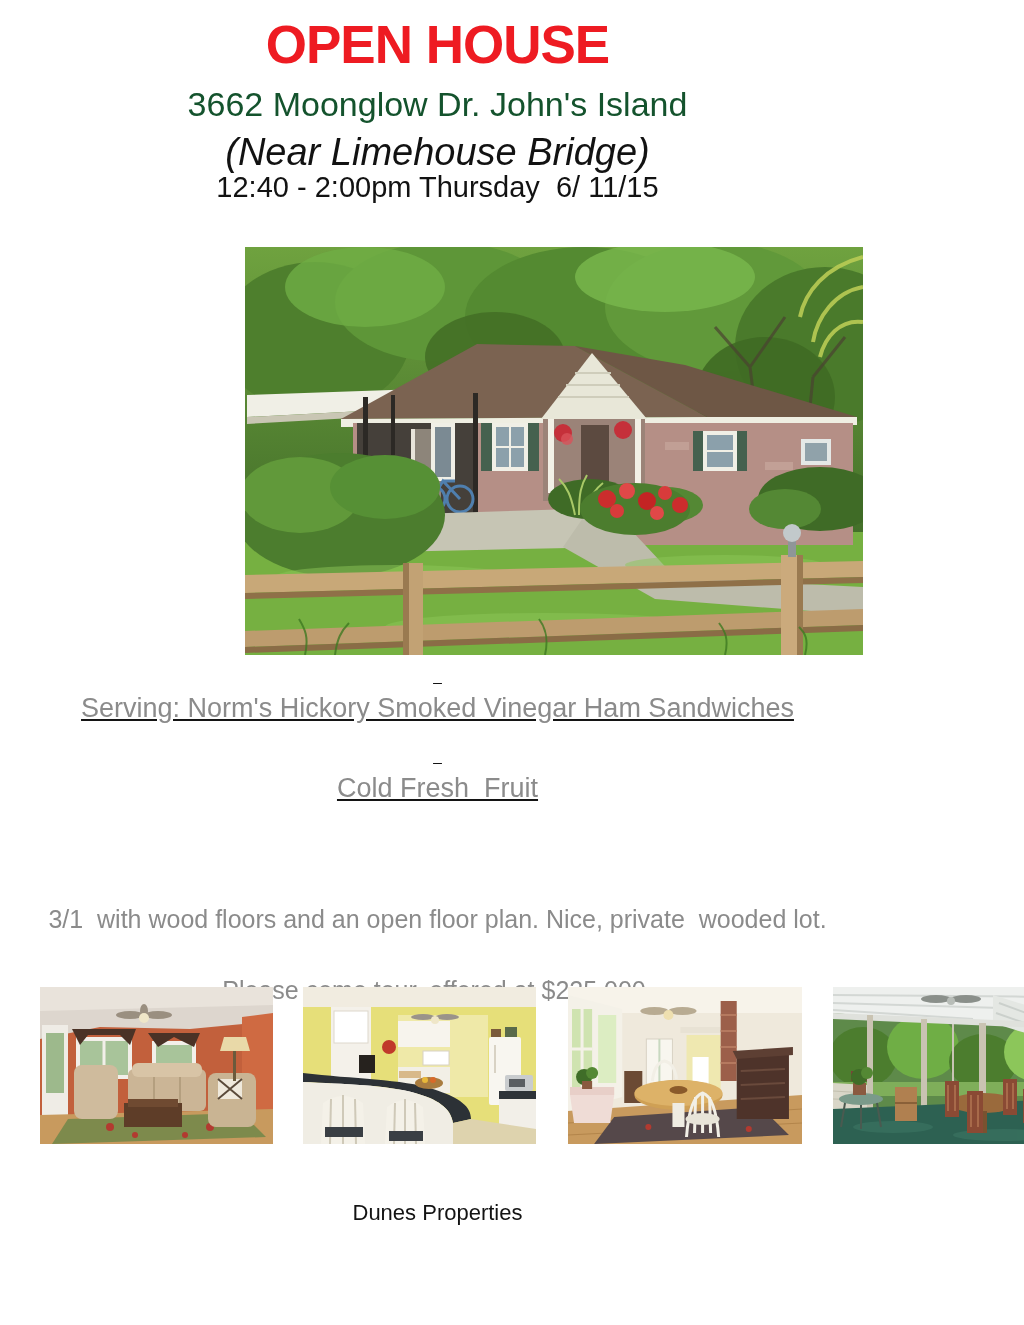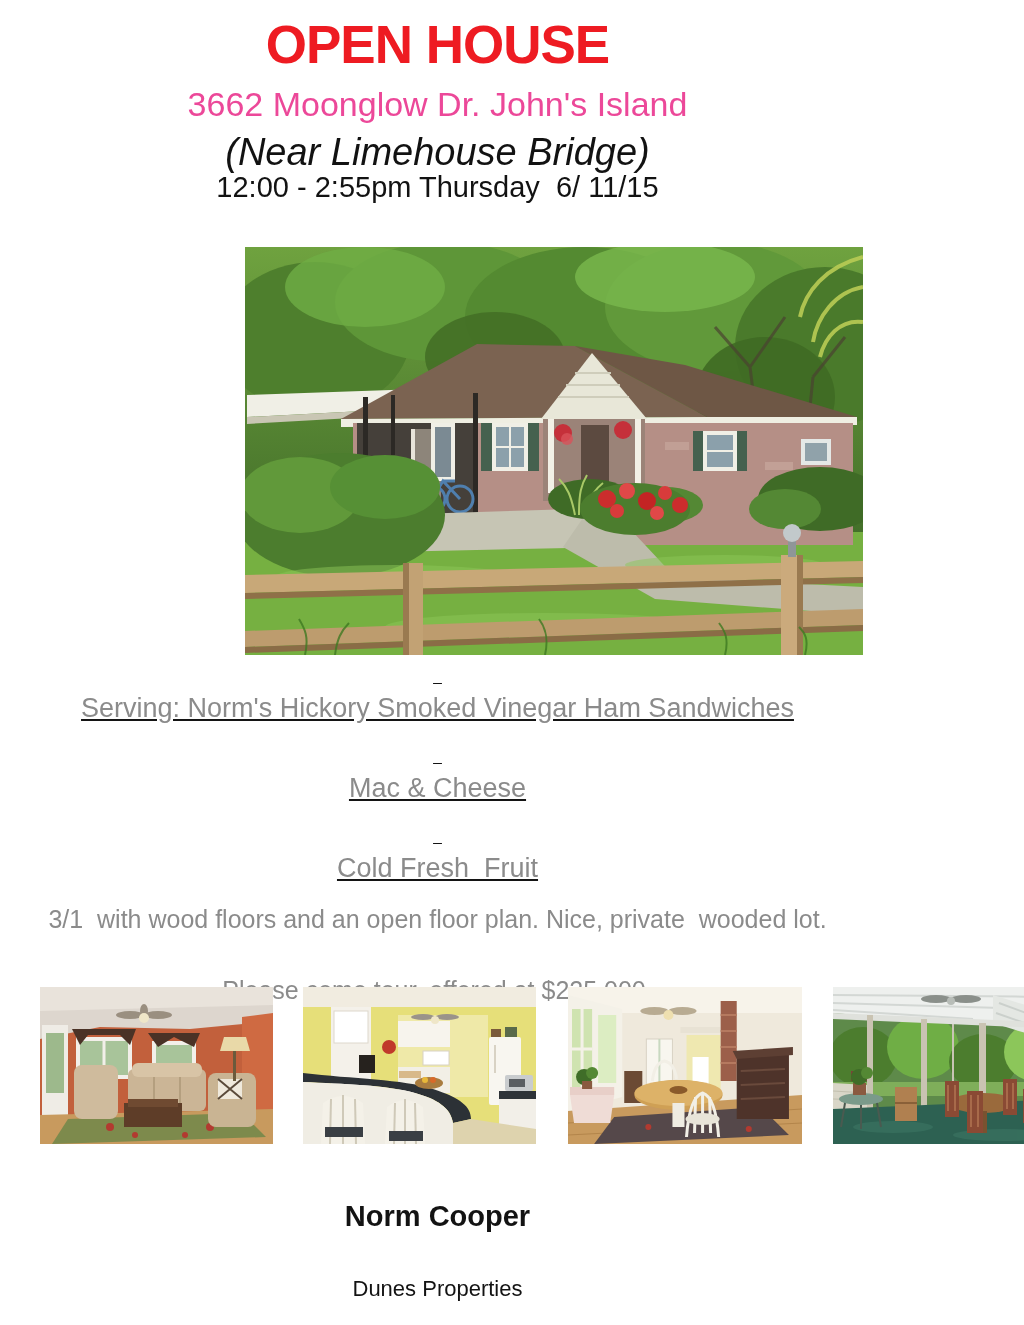--- a/index.html
+++ b/index.html
@@ -1,19 +1,19 @@
 <!DOCTYPE html>
 <html><head>
 <meta charset="utf-8">
 <style>
   html,body{margin:0;padding:0;background:#ffffff;}
   body{width:1024px;height:1325px;position:relative;font-family:"Liberation Sans",sans-serif;color:#141414;overflow:hidden;}
   .abs{position:absolute;left:0;width:875px;text-align:center;white-space:pre-wrap;}
   .title{top:14px;font-size:53px;font-weight:700;color:#ee1b22;letter-spacing:-1px;line-height:61px;}
-  .address{top:82px;font-size:34px;line-height:44px;color:#ec4899;}
+  .address{top:82px;font-size:34px;line-height:44px;color:#14532d;}
   .near{top:134px;font-size:38px;font-style:italic;line-height:36px;color:#121212;}
   .time{top:169px;font-size:29px;line-height:36px;color:#121212;}
   .serving{top:650px;text-decoration:underline;}
   .serving .g-line{font-size:27px;line-height:44px;color:#8b8b8b;}
   .desc{top:866px;}
   .desc .g-line{font-size:25px;line-height:35px;color:#8b8b8b;}
   .contact{top:1160px;}
   .contact-name{font-size:29px;font-weight:700;line-height:40px;color:#131313;}
   .contact-line{font-size:22px;line-height:33px;color:#131313;}
   .photo{position:absolute;overflow:hidden;background:#cccccc;}
@@ -24,21 +24,21 @@
   .t2{left:263px;width:233px;}
   .t3{left:528px;width:234px;}
   .t4{left:793px;width:231px;}
 </style>
 </head>
 <body>
 
 <div class="abs title">OPEN HOUSE</div>
 <div class="abs address">3662 Moonglow Dr. John's Island</div>
 <div class="abs near">(Near Limehouse Bridge)</div>
-<div class="abs time">12:00 - 2:55pm Thursday  6/ 11/15</div>
+<div class="abs time">12:40 - 2:00pm Thursday  6/ 11/15</div>
 
 <figure class="photo main-photo" aria-label="Brick ranch house with carport, red flowering bushes, lawn and split-rail fence">
 <svg viewBox="0 0 618 408" preserveAspectRatio="none">
   <defs>
     <linearGradient id="treeG" x1="0" y1="0" x2="0" y2="1">
       <stop offset="0" stop-color="#6fa23f"></stop>
           <stop offset="1" stop-color="#44702a"></stop>
     </linearGradient>
   </defs>
   <rect width="618" height="408" fill="#76b041"></rect>
@@ -186,21 +186,20 @@
         <path d="M90,408 C92,392 96,384 104,376"></path>
     <path d="M300,408 C304,390 300,380 294,372"></path>
         <path d="M480,408 C484,392 480,384 474,376"></path>
     <path d="M560,408 C564,392 560,386 554,380"></path>
   </g>
 </svg>
 </figure>
 
 <div class="abs serving">
   <div class="g-line">Serving: Norm's Hickory Smoked Vinegar Ham Sandwiches</div>
-  <div class="g-line">Mac &amp; Cheese</div>
   <div class="g-line">Cold Fresh  Fruit</div>
 </div>
 
 <div class="abs desc">
   <div class="g-line">3/1  with wood floors and an open floor plan. Nice, private  wooded lot.</div>
   <div class="g-line">Please come tour, offered at $225,000.</div>
 </div>
 
 <figure class="photo thumb t1" aria-label="Living room with orange walls, beige sofa and ceiling fan">
 <svg viewBox="0 0 233 157" preserveAspectRatio="none">
@@ -436,17 +435,16 @@
         <line x1="138" y1="108" x2="138" y2="140"></line>
         <line x1="145" y1="108" x2="145" y2="140"></line>
         <line x1="174" y1="96" x2="174" y2="122"></line>
         <line x1="180" y1="96" x2="180" y2="122"></line>
       </g>
   <rect x="206" y="122" width="25" height="28" fill="#8a5a3a"></rect>
 </svg>
 </figure>
 
 <div class="abs contact">
-  <div class="contact-name">Norm Cooper</div>
   <div class="contact-line">Dunes Properties</div>
   
   
 </div>
 
 </body></html>

